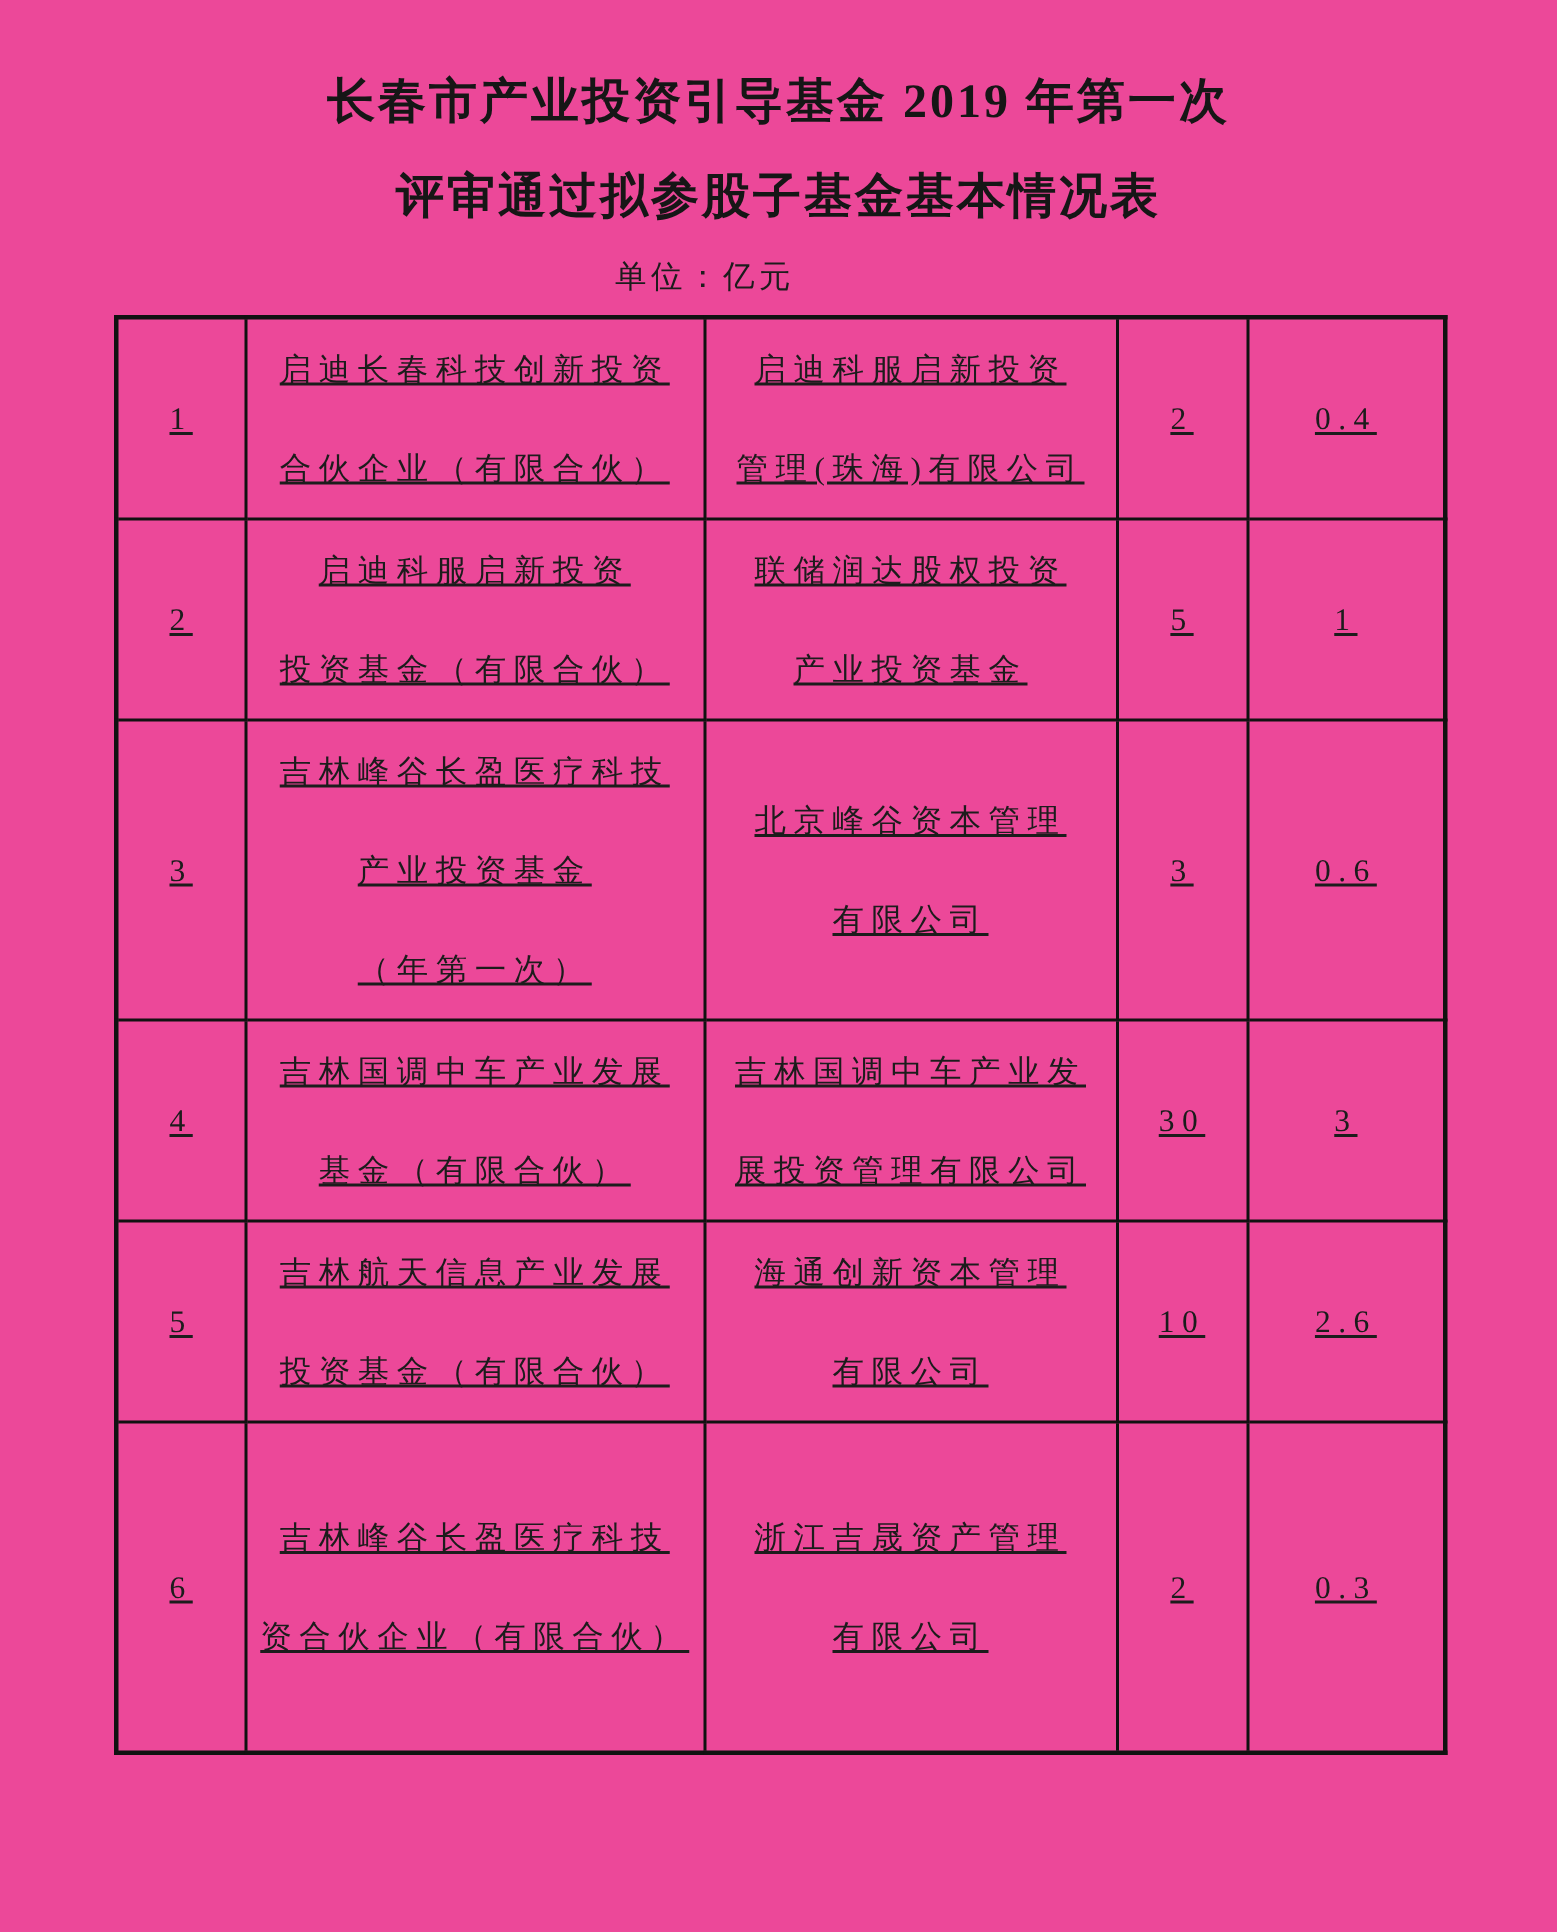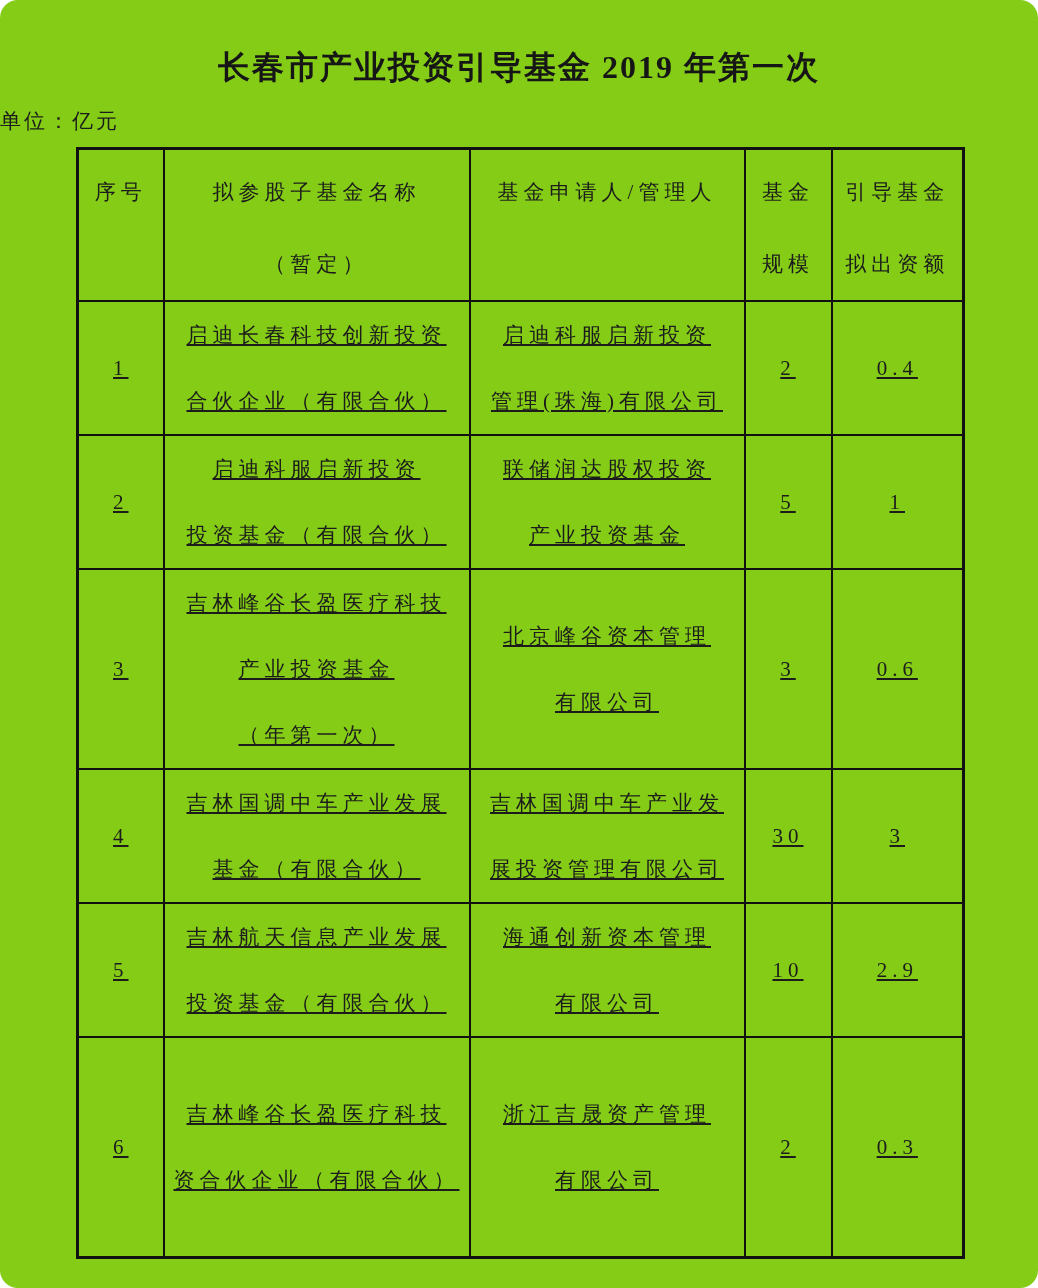--- a/index.html
+++ b/index.html
@@ -4,39 +4,38 @@
 <style>
   html, body {
     margin: 0;
     padding: 0;
     background: #ffffff;
   }
   .page {
     position: relative;
     width: 1038px;
     height: 1288px;
-    background: #84cc16;
+    background: #ec4899;
     color: #1c1c1c;
     font-family: "Liberation Serif", "DejaVu Serif", serif;
     overflow: hidden;
-    border-radius: 18px;
   }
   .title {
     padding-top: 36px;
     text-align: center;
     font-size: 32px;
     font-weight: bold;
     letter-spacing: 2px;
     line-height: 63px;
     color: #161616;
   }
   .unit-note {
     margin-top: 8px;
     padding-right: 98px;
-    text-align: left;
+    text-align: center;
     font-size: 21px;
     letter-spacing: 3px;
     color: #1c1c1c;
   }
   table.fund-table {
     margin-left: 76px;
     margin-top: 12px;
     width: 886px;
     border-collapse: collapse;
     table-layout: fixed;
@@ -66,49 +65,34 @@
     letter-spacing: 1px;
   }
 </style>
 </head>
 <body>
 
 <div class="page">
 
   <div class="title">
     <div>长春市产业投资引导基金 2019 年第一次</div>
+    <div>评审通过拟参股子基金基本情况表</div>
   </div>
 
   <div class="unit-note">单位：亿元</div>
 
   <table class="fund-table">
     <colgroup>
       <col style="width:86px">
       <col style="width:306px">
       <col style="width:275px">
       <col style="width:87px">
       <col style="width:132px">
     </colgroup>
     <tbody>
-      <tr style="height:126px">
-        <th>序号</th>
-        <th>
-            <div>拟参股子基金名称</div>
-            <div>（暂定）</div>
-          </th>
-        <th>基金申请人/管理人</th>
-        <th>
-            <div>基金</div>
-            <div>规模</div>
-          </th>
-        <th>
-            <div>引导基金</div>
-            <div>拟出资额</div>
-          </th>
-      </tr>
 
       <tr style="height:124px">
         <td class="num-cell">1</td>
         <td>
             <div>启迪长春科技创新投资</div>
             <div>合伙企业（有限合伙）</div>
           </td>
         <td>
             <div>启迪科服启新投资</div>
             <div>管理(珠海)有限公司</div>
@@ -164,21 +148,21 @@
         <td class="num-cell">5</td>
         <td>
             <div>吉林航天信息产业发展</div>
             <div>投资基金（有限合伙）</div>
           </td>
         <td>
             <div>海通创新资本管理</div>
             <div>有限公司</div>
           </td>
         <td class="num-cell">10</td>
-        <td class="num-cell">2.9</td>
+        <td class="num-cell">2.6</td>
       </tr>
 
       <tr style="height:220px">
         <td class="num-cell">6</td>
         <td>
             <div>吉林峰谷长盈医疗科技</div>
             <div>资合伙企业（有限合伙）</div>
           </td>
         <td>
             <div>浙江吉晟资产管理</div>

